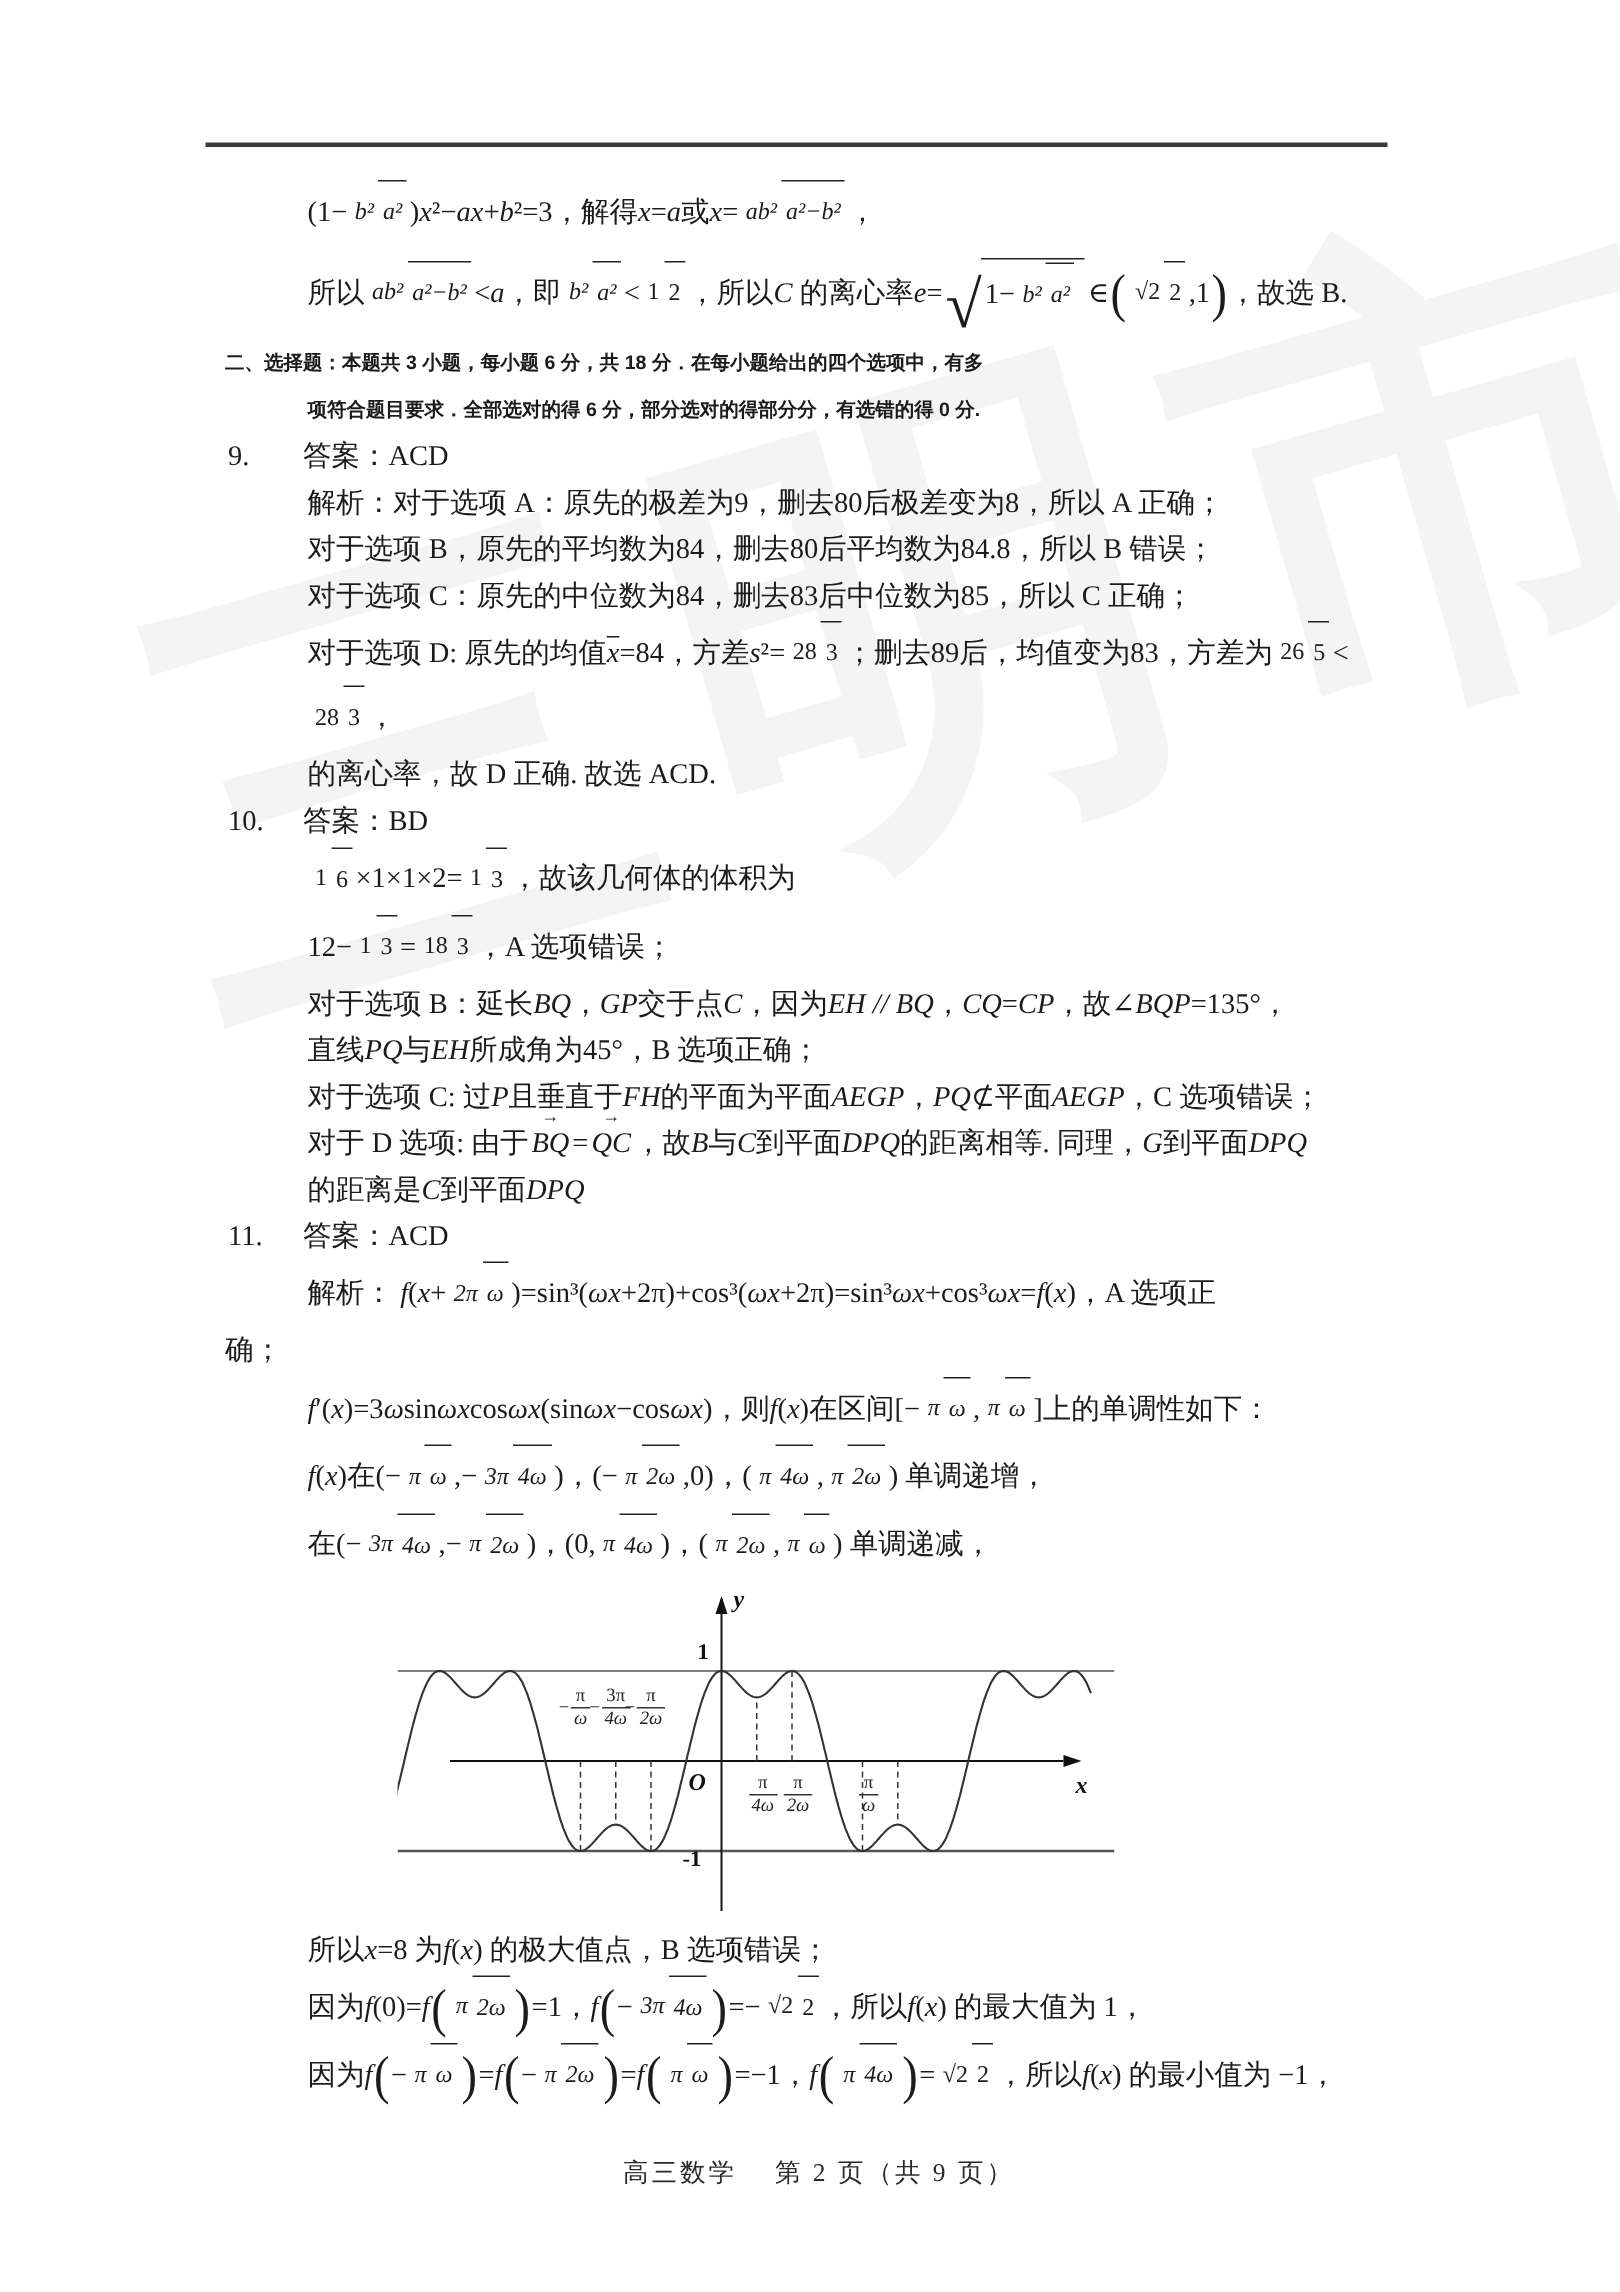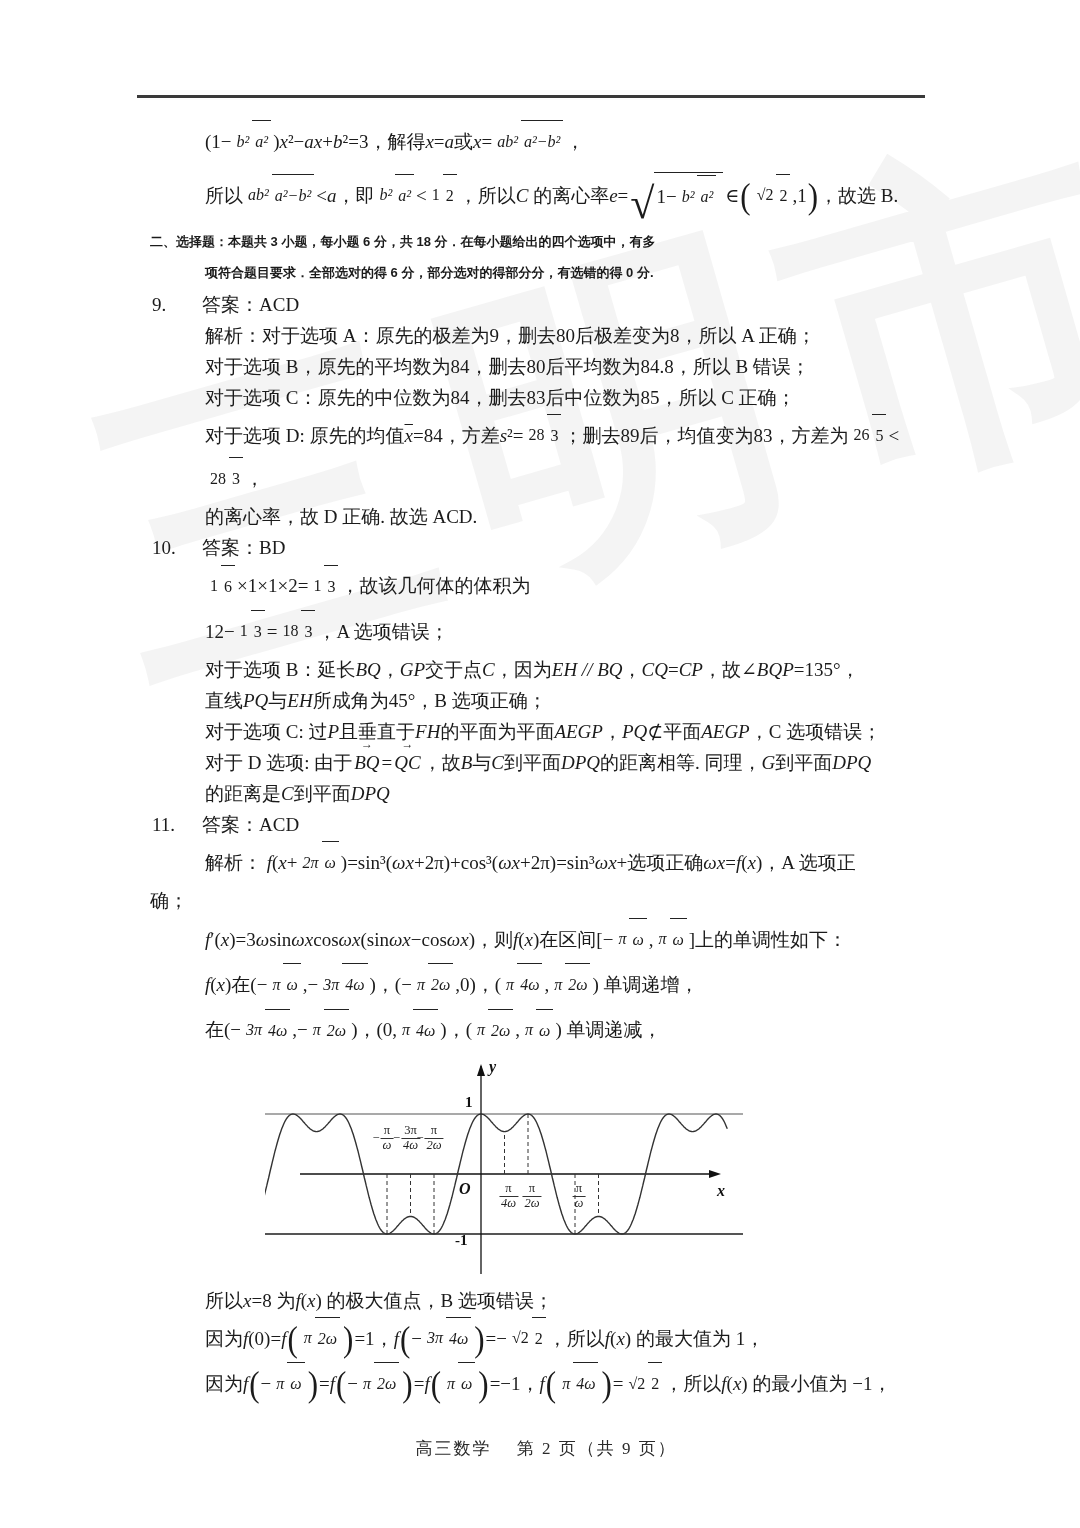--- a/index.html
+++ b/index.html
@@ -227,21 +227,21 @@
         <span class="rm">(</span>
         <span class="it">x</span>
         <span class="rm">+</span>
         <span class="frac"><span class="fn it">2π</span><span class="fd it">ω</span></span>
         <span class="rm">)=sin³(</span>
         <span class="it">ωx</span>
         <span class="rm">+2π)+cos³(</span>
         <span class="it">ωx</span>
         <span class="rm">+2π)=sin³</span>
         <span class="it">ωx</span>
-        <span class="rm">+选项正确</span>
+        <span class="rm">+cos³</span>
         <span class="it">ωx</span>
         <span class="rm">=</span>
         <span class="it">f</span>
         <span class="rm">(</span>
         <span class="it">x</span>
         <span class="rm">)，A 选项正</span>
       </div>
       <div class="line ind0">
         <span class="rm">确；</span>
       </div>

